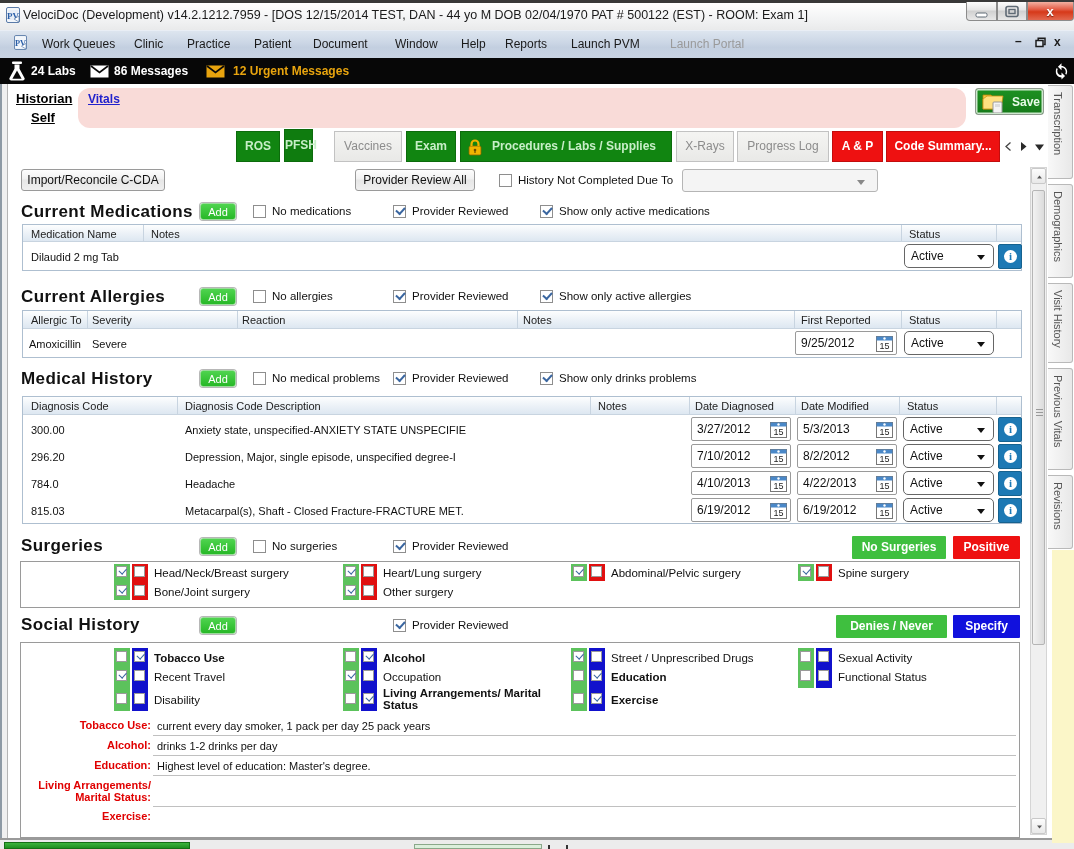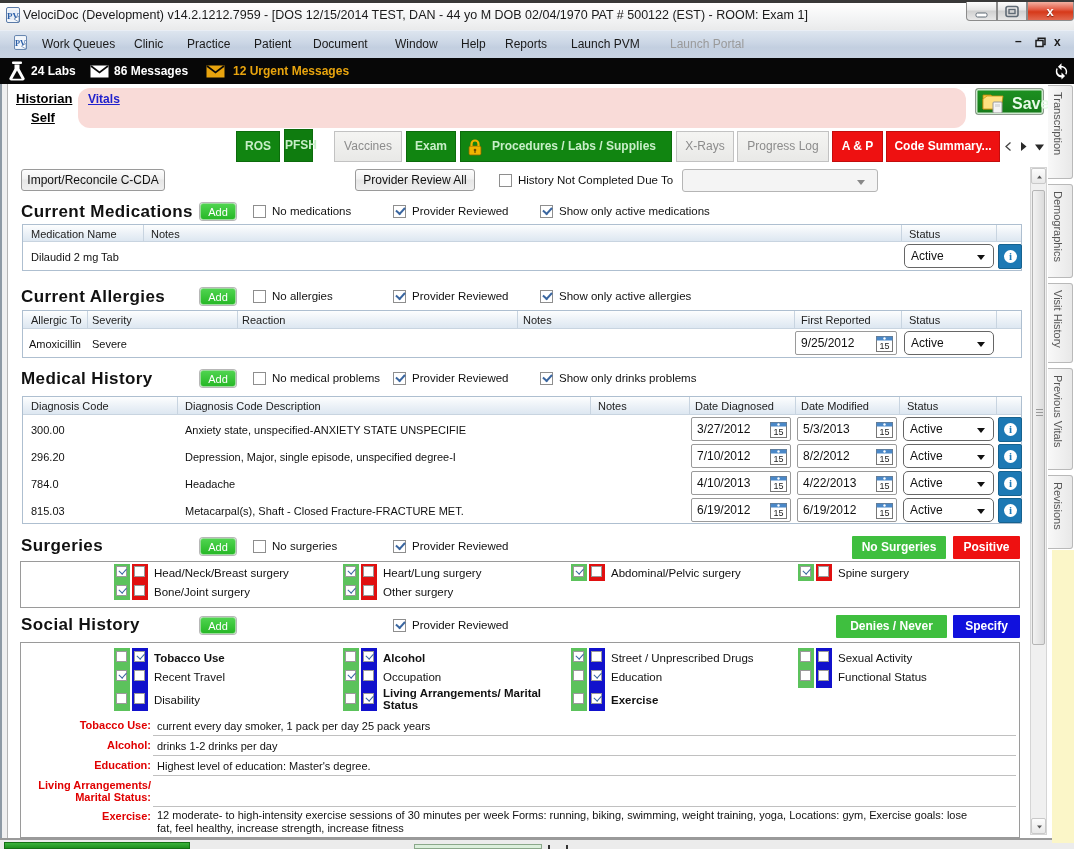--- a/index.html
+++ b/index.html
@@ -27,21 +27,21 @@
 #blackbar { left:0; top:58px; width:1074px; height:26px; background:#070707; }
 .bbtext { position:absolute; top:6px; font-size:12px; font-weight:bold; color:#fff; white-space:nowrap; }
 #leftedge { left:0; top:84px; width:8px; height:754px; background:#f0f0f0; border-left:2px solid #8e9aa5; border-right:1px solid #b5b5b5; }
 
 
 #pinkpanel { left:78px; top:88px; width:888px; height:40px; background:#f9dbd8; border-radius:12px; }
 #historian { left:16px; top:91px; font-size:13px; font-weight:bold; color:#000; text-decoration:underline; }
 #self { left:31px; top:110px; font-size:13px; font-weight:bold; color:#000; text-decoration:underline; }
 #vitals { left:88px; top:92px; font-size:12px; font-weight:bold; color:#2222cc; text-decoration:underline; }
 #savebtn { left:975px; top:88px; width:69px; height:27px; background:linear-gradient(#1d9121,#157a19); border:1px solid #8f9b8f; border-radius:3px; box-shadow:inset 0 0 0 1.5px #cfe8cf; }
-#savetext { position:absolute; left:36px; top:6px; font-size:16px; font-weight:bold; color:#e8fbe8; }
+#savetext { position:absolute; left:36px; top:6px; font-size:12px; font-weight:bold; color:#e8fbe8; }
 
 
 .tab { position:absolute; top:131px; height:31px; font-size:12px; font-weight:bold; text-align:center; }
 .tabg { background:#118511; color:#c8eec8; border:1px solid #0c6b0c; }
 .tabl { background:linear-gradient(#f4f4f2,#e9e9e7); color:#8c8c8c; border:1px solid #c2c2c2; font-weight:normal; }
 .tabr { background:#ee1111; color:#ffffff; border:1px solid #c20d0d; }
 .tabtxt { display:block; margin-top:7px; white-space:nowrap; }
 
 
 .toolbtn { position:absolute; background:linear-gradient(#fdfdfd,#f1f1f1 45%,#e6e6e6 50%,#efefef); border:1px solid #9a9a9a; border-radius:3px; font-size:12px; color:#111; text-align:center; }
@@ -504,21 +504,21 @@
     <div class="picb" style="left:324px;top:50px"></div>
     <div class="picb checked" style="left:342px;top:50px"></div>
     <div class="slbl" style="left:362px;top:51px;font-weight:bold;white-space:normal;width:178px;line-height:12px;top:44px">Living Arrangements/ Marital Status</div>
     <div class="colbar pg" style="left:550px;top:5px;height:63px"></div>
     <div class="colbar pb" style="left:568px;top:5px;height:63px"></div>
     <div class="picb checked" style="left:552px;top:8px"></div>
     <div class="picb" style="left:570px;top:8px"></div>
     <div class="slbl" style="left:590px;top:9px">Street / Unprescribed Drugs</div>
     <div class="picb" style="left:552px;top:27px"></div>
     <div class="picb checked" style="left:570px;top:27px"></div>
-    <div class="slbl" style="left:590px;top:28px;font-weight:normal">Education</div>
+    <div class="slbl" style="left:590px;top:28px;font-weight:bold">Education</div>
     <div class="picb" style="left:552px;top:50px"></div>
     <div class="picb checked" style="left:570px;top:50px"></div>
     <div class="slbl" style="left:590px;top:51px;font-weight:bold">Exercise</div>
     <div class="colbar pg" style="left:777px;top:5px;height:40px"></div>
     <div class="colbar pb" style="left:795px;top:5px;height:40px"></div>
     <div class="picb" style="left:779px;top:8px"></div>
     <div class="picb" style="left:797px;top:8px"></div>
     <div class="slbl" style="left:817px;top:9px">Sexual Activity</div>
     <div class="picb" style="left:779px;top:27px"></div>
     <div class="picb" style="left:797px;top:27px"></div>
@@ -529,21 +529,20 @@
     <div class="fldline" style="left:132px;top:92px;width:863px"></div>
     <div class="redlbl" style="left:0px;top:96px;width:130px">Alcohol:</div>
     <div class="fldtxt" style="left:136px;top:97px">drinks 1-2 drinks per day</div>
     <div class="fldline" style="left:132px;top:112px;width:863px"></div>
     <div class="redlbl" style="left:0px;top:116px;width:130px">Education:</div>
     <div class="fldtxt" style="left:136px;top:117px">Highest level of education: Master's degree.</div>
     <div class="fldline" style="left:132px;top:132px;width:863px"></div>
     <div class="redlbl" style="left:0px;top:136px;width:130px;white-space:normal;line-height:12px">Living Arrangements/ Marital Status:</div>
     <div class="fldline" style="left:132px;top:163px;width:863px"></div>
     <div class="redlbl" style="left:0px;top:167px;width:130px">Exercise:</div>
-    <div class="fldtxt" style="left:136px;top:166px;white-space:normal;width:860px;line-height:13px">12 moderate- to high-intensity exercise sessions of 30 minutes per week Forms: running, biking, swimming, weight training, yoga, Locations: gym, Exercise goals: lose<br>fat, feel healthy, increase strength, increase fitness</div>
   </div>
 
   <div class="abs" id="bottomstrip"></div>
   <div class="abs" id="greenbar"></div>
   <div class="abs" id="lgreenbtn"></div>
   <div class="abs" style="left:548px;top:845px;width:2px;height:4px;background:#333"></div>
   <div class="abs" style="left:566px;top:845px;width:2px;height:4px;background:#333"></div>
 
   <div class="sidetab" style="top:85px;height:94px">
       <div class="sidetxt">Transcription</div>

